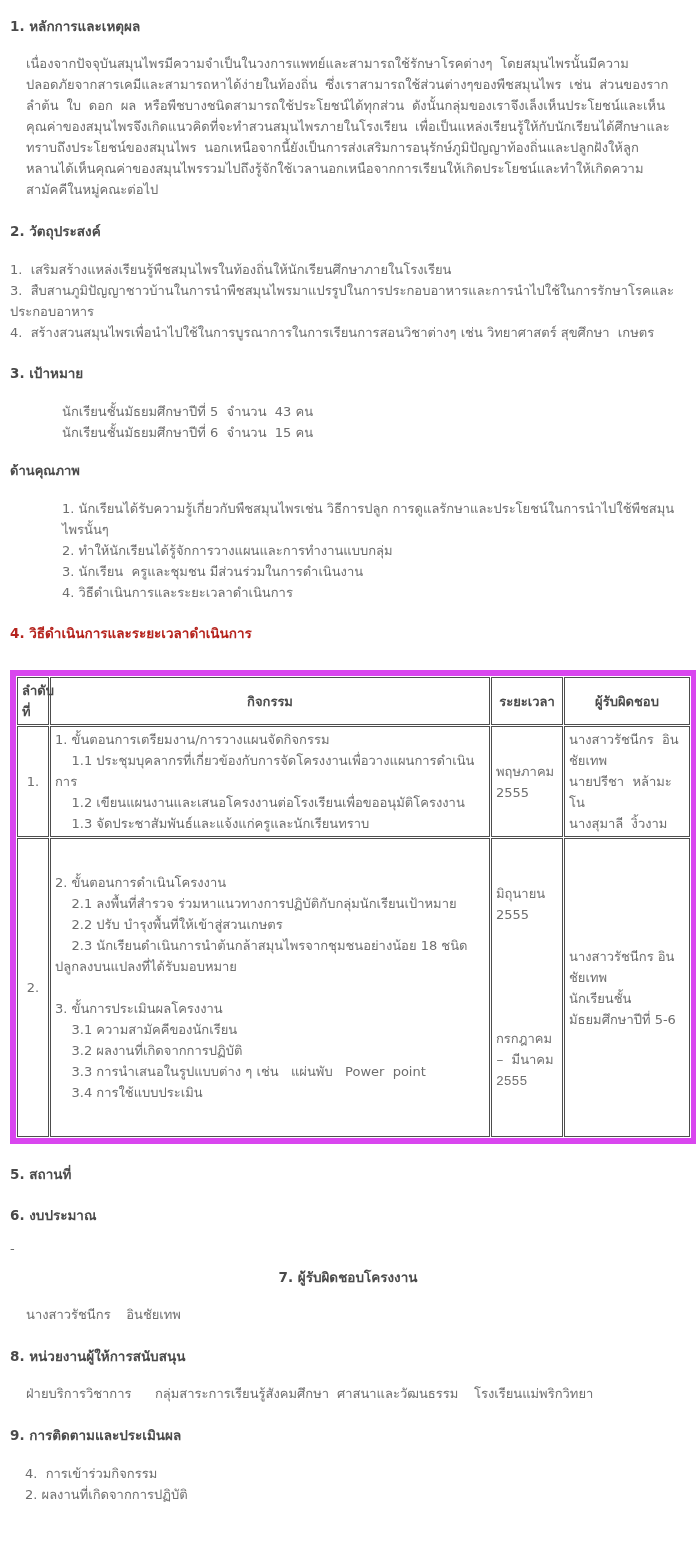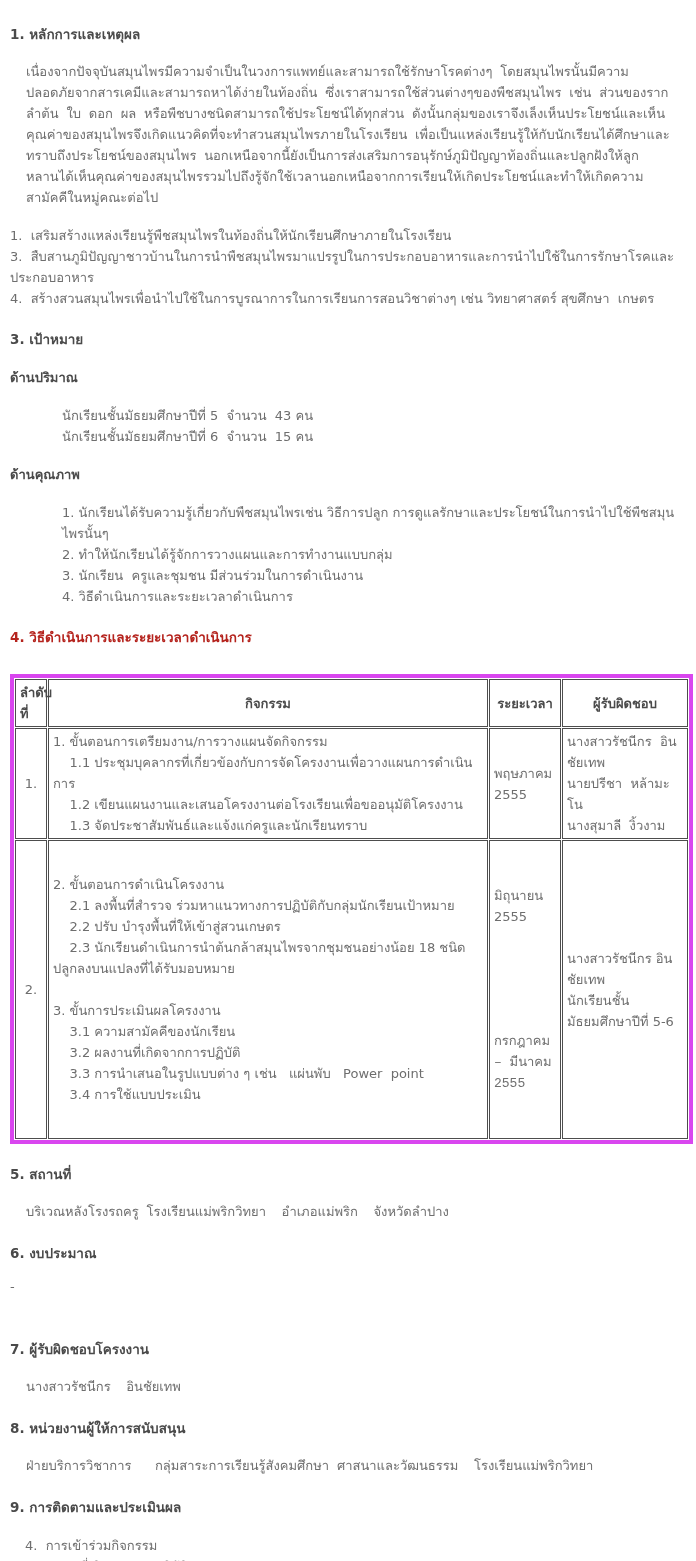--- a/index.html
+++ b/index.html
@@ -11,35 +11,35 @@
     color:#6e6e6e;
   }
   .page{padding:6px 10px 40px 10px;box-sizing:border-box;width:696px;}
   .h{
     font-weight:bold;
     color:#4a4a4a;
     font-size:13.5px;
     margin:20px 0 17px 0;
     white-space:pre-wrap;
   }
-  .h.first{margin-top:18px;}
+  .h.first{margin-top:10px;}
   .h.red{color:#b5231d;}
   .para{margin:16px;white-space:pre-wrap;font-family:Liberation Mono, monospace;}
   .list-plain > div{white-space:pre-wrap;}
   .indent-20{margin-left:20px;}
   .indent-52{margin-left:52px;}
   .indent-15{margin-left:15px;}
   .subhead{font-weight:bold;color:#4a4a4a;margin:0 0 17px 0;white-space:pre-wrap;}
   .gap-s{height:17px;}
 
   table.proj{
     width:100%;
     border-collapse:separate;
     border-spacing:1px;
-    border:4px solid #d946ef;
+    border:6px solid #d946ef;
     margin:26px 0 12px 0;
     table-layout:fixed;
     color:#6e6e6e;
   }
   table.proj th, table.proj td{
     border:1px solid #4d4d4d;
     padding:2px 4px;
     vertical-align:middle;
     font-weight:normal;
     font-size:13px;
@@ -67,28 +67,28 @@
   .dash{white-space:pre-wrap;margin:0;}
 </style>
 </head>
 <body>
 
 <div class="page">
 
   <div class="h first">1. หลักการและเหตุผล</div>
   <p class="para">เนื่องจากปัจจุบันสมุนไพรมีความจำเป็นในวงการแพทย์และสามารถใช้รักษาโรคต่างๆ โดยสมุนไพรนั้นมีความปลอดภัยจากสารเคมีและสามารถหาได้ง่ายในท้องถิ่น ซึ่งเราสามารถใช้ส่วนต่างๆของพืชสมุนไพร เช่น ส่วนของราก ลำต้น ใบ ดอก ผล หรือพืชบางชนิดสามารถใช้ประโยชน์ได้ทุกส่วน ดังนั้นกลุ่มของเราจึงเล็งเห็นประโยชน์และเห็นคุณค่าของสมุนไพรจึงเกิดแนวคิดที่จะทำสวนสมุนไพรภายในโรงเรียน เพื่อเป็นแหล่งเรียนรู้ให้กับนักเรียนได้ศึกษาและทราบถึงประโยชน์ของสมุนไพร นอกเหนือจากนี้ยังเป็นการส่งเสริมการอนุรักษ์ภูมิปัญญาท้องถิ่นและปลูกฝังให้ลูกหลานได้เห็นคุณค่าของสมุนไพรรวมไปถึงรู้จักใช้เวลานอกเหนือจากการเรียนให้เกิดประโยชน์และทำให้เกิดความสามัคคีในหมู่คณะต่อไป</p>
 
+  <div class="h">2. วัตถุประสงค์</div>
   <div class="list-plain">
     <div>1.  เสริมสร้างแหล่งเรียนรู้พืชสมุนไพรในท้องถิ่นให้นักเรียนศึกษาภายในโรงเรียน</div>
     <div>3.  สืบสานภูมิปัญญาชาวบ้านในการนำพืชสมุนไพรมาแปรรูปในการประกอบอาหารและการนำไปใช้ในการรักษาโรคและประกอบอาหาร</div>
     <div>4.  สร้างสวนสมุนไพรเพื่อนำไปใช้ในการบูรณาการในการเรียนการสอนวิชาต่างๆ เช่น วิทยาศาสตร์ สุขศึกษา  เกษตร</div>
   </div>
 
   <div class="h">3. เป้าหมาย</div>
-  <div class="subhead indent-20">ด้านปริมาณ</div>
   <div class="list-plain indent-52">
     <div>นักเรียนชั้นมัธยมศึกษาปีที่ 5  จำนวน  43 คน</div>
     <div>นักเรียนชั้นมัธยมศึกษาปีที่ 6  จำนวน  15 คน</div>
   </div>
   <div class="gap-s"></div>
   <div class="subhead indent-20">ด้านคุณภาพ</div>
   <div class="list-plain indent-52">
     <div>1. นักเรียนได้รับความรู้เกี่ยวกับพืชสมุนไพรเช่น วิธีการปลูก การดูแลรักษาและประโยชน์ในการนำไปใช้พืชสมุนไพรนั้นๆ</div>
     <div>2. ทำให้นักเรียนได้รู้จักการวางแผนและการทำงานแบบกลุ่ม</div>
     <div>3. นักเรียน  ครูและชุมชน มีส่วนร่วมในการดำเนินงาน</div>
@@ -153,26 +153,25 @@
         </td>
         <td class="cell-resp">
           <div class="resp-line">นางสาวรัชนีกร อินชัยเทพ</div>
           <div class="resp-line">นักเรียนชั้นมัธยมศึกษาปีที่ 5-6</div>
         </td>
       </tr>
     </tbody>
   </table>
 
   <div class="h">5. สถานที่</div>
-  <p class="para">บริเวณหลังโรงรถครู โรงเรียนแม่พริกวิทยา  อำเภอแม่พริก  จังหวัดลำปาง</p>
 
   <div class="h" style="margin-bottom:12px;">6. งบประมาณ</div>
   <p class="dash">-</p>
 
-  <div class="h" style="margin-top:42px;">7. ผู้รับผิดชอบโครงงาน</div>
+  <div class="h" style="margin-top:8px;text-align:center;">7. ผู้รับผิดชอบโครงงาน</div>
   <p class="para">นางสาวรัชนีกร  อินชัยเทพ</p>
 
   <div class="h">8. หน่วยงานผู้ให้การสนับสนุน</div>
   <p class="para">ฝ่ายบริการวิชาการ   กลุ่มสาระการเรียนรู้สังคมศึกษา ศาสนาและวัฒนธรรม  โรงเรียนแม่พริกวิทยา</p>
 
   <div class="h">9. การติดตามและประเมินผล</div>
   <div class="list-plain indent-15">
     <div>4.  การเข้าร่วมกิจกรรม</div>
     <div>2. ผลงานที่เกิดจากการปฏิบัติ</div>
 

